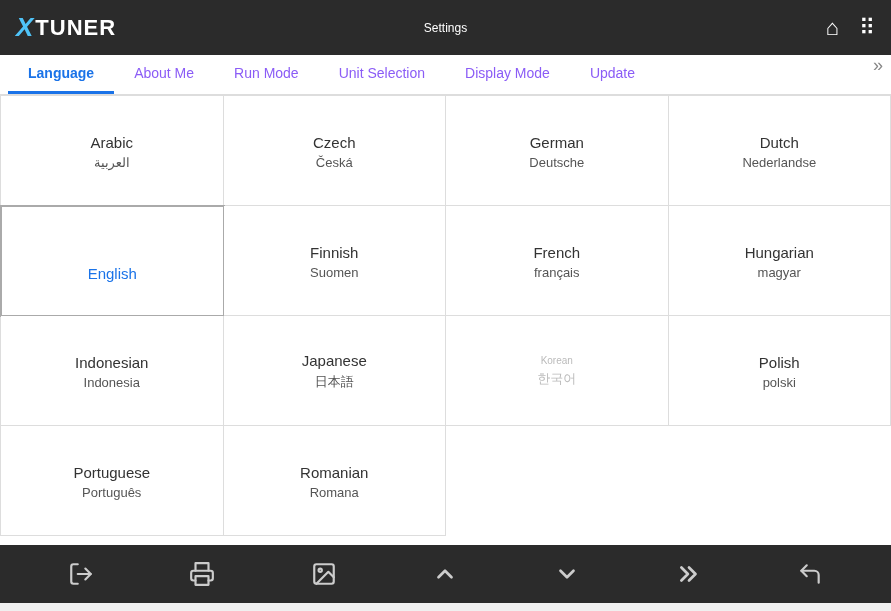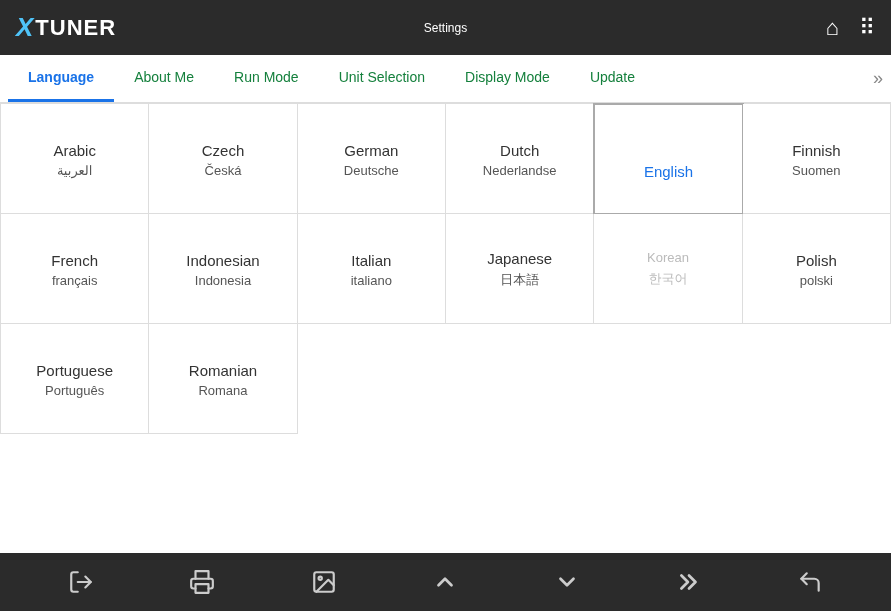--- a/index.html
+++ b/index.html
@@ -56,31 +56,31 @@
       color: white;
       font-size: 22px;
       cursor: pointer;
     }
 
     
     .nav-tabs {
       background: white;
       border-bottom: 1px solid #ddd;
       display: flex;
-      align-items: center;
-      height: 48px;
+      align-items: flex-start;
+      height: 40px;
       padding: 0 8px;
     }
     .nav-tab {
       padding: 0 20px;
       height: 100%;
       display: flex;
       align-items: center;
       font-size: 14px;
-      color: #15803d;
+      color: #8b5cf6;
       cursor: pointer;
       border-bottom: 3px solid transparent;
       white-space: nowrap;
     }
     .nav-tab.active {
       color: #1a73e8;
       border-bottom: 3px solid #1a73e8;
       font-weight: bold;
     }
     .nav-more {
@@ -91,21 +91,21 @@
     }
 
     
     .grid-container {
       background: white;
       margin: 0;
       flex: 1;
     }
     .lang-grid {
       display: grid;
-      grid-template-columns: repeat(6, 1fr);
+      grid-template-columns: repeat(4, 1fr);
       border-left: 1px solid #ddd;
       border-top: 1px solid #ddd;
     }
     .lang-cell {
       border-right: 1px solid #ddd;
       border-bottom: 1px solid #ddd;
       min-height: 110px;
       display: flex;
       flex-direction: column;
       align-items: center;
@@ -219,34 +219,34 @@
       <div class="lang-cell">
         <div class="lang-primary">Finnish</div>
         <div class="lang-secondary">Suomen</div>
       </div>
       <div class="lang-cell">
         <div class="lang-primary">French</div>
         <div class="lang-secondary">français</div>
       </div>
 
       <div class="lang-cell">
+        <div class="lang-primary">Hungarian</div>
+        <div class="lang-secondary">magyar</div>
+      </div>
+      <div class="lang-cell">
         <div class="lang-primary">Indonesian</div>
         <div class="lang-secondary">Indonesia</div>
       </div>
       <div class="lang-cell">
-        <div class="lang-primary">Italian</div>
-        <div class="lang-secondary">italiano</div>
-      </div>
-      <div class="lang-cell">
         <div class="lang-primary">Japanese</div>
         <div class="lang-secondary">日本語</div>
       </div>
 
       <div class="lang-cell grayed">
-        <div class="lang-primary" style="color:#bbb; font-size:13px;">Korean</div>
+        <div class="lang-primary" style="color:#bbb; font-size:10px;">Korean</div>
         <div class="lang-secondary" style="color:#bbb;text-align:right;">한국어</div>
       </div>
       <div class="lang-cell">
         <div class="lang-primary">Polish</div>
         <div class="lang-secondary">polski</div>
       </div>
       <div class="lang-cell">
         <div class="lang-primary">Portuguese</div>
         <div class="lang-secondary">Português</div>
       </div>

